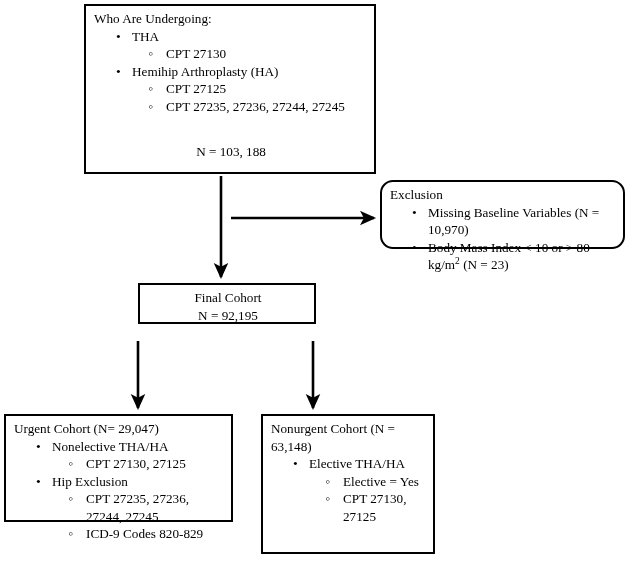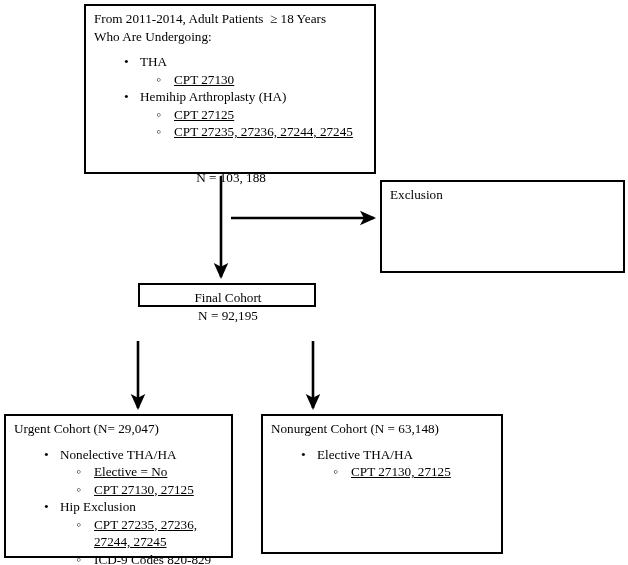--- a/index.html
+++ b/index.html
@@ -28,63 +28,62 @@
   .line {
     font-size: 13.2px;
     line-height: 17.5px;
     white-space: pre-wrap;
   }
   .centered {
     text-align: center;
   }
   ul.lvl1 {
     list-style: none;
-    margin: 8px;
+    margin: 0;
     padding: 0;
   }
   ul.lvl1 > li {
     position: relative;
     padding-left: 38px;
     font-size: 13.2px;
     line-height: 17.5px;
   }
   ul.lvl1 > li > .bul-text::before {
     content: "\2022";
     position: absolute;
     left: 22px;
     font-size: 13.5px;
     line-height: 17.5px;
   }
   ul.lvl2 {
     list-style: none;
     margin: 0;
     padding: 0;
-    text-decoration: underline;
   }
   ul.lvl2 > li {
     position: relative;
     padding-left: 34px;
     font-size: 13.2px;
     line-height: 17.5px;
   }
   ul.lvl2 > li > .bul-text::before {
     content: "\25E6";
     position: absolute;
     left: 16px;
     font-size: 13.5px;
     line-height: 17.5px;
   }
   .nb { white-space: pre-wrap; }
 
   
   #box-top      { left: 84px;  top: 4px;   width: 292px; height: 170px; }
-  #box-excl     { left: 380px; top: 180px; width: 245px; height: 93px; }
-  #box-final    { left: 138px; top: 283px; width: 178px; height: 24px; }
-  #box-urgent   { left: 4px;   top: 414px; width: 229px; height: 144px; }
-  #box-nonurg   { left: 261px; top: 414px; width: 242px; height: 140px; }
+  #box-excl     { left: 380px; top: 180px; width: 245px; height: 69px; border-radius: 13px; }
+  #box-final    { left: 138px; top: 283px; width: 178px; height: 41px; }
+  #box-urgent   { left: 4px;   top: 414px; width: 229px; height: 108px; }
+  #box-nonurg   { left: 261px; top: 414px; width: 174px; height: 140px; }
 
   #box-final .box-inner { padding-top: 4px; }
 
   
   #arrows {
     position: absolute;
     left: 0; top: 0;
     width: 628px;
     height: 565px;
     pointer-events: none;
@@ -107,21 +106,20 @@
 
     <line x1="231" y1="218" x2="374" y2="218" stroke="#000000" stroke-width="2.6" marker-end="url(#ah)"></line>
 
     <line x1="138" y1="341" x2="138" y2="408" stroke="#000000" stroke-width="2.6" marker-end="url(#ah)"></line>
 
     <line x1="313" y1="341" x2="313" y2="408" stroke="#000000" stroke-width="2.6" marker-end="url(#ah)"></line>
   </svg>
 
   <div class="box" id="box-top">
     <div class="box-inner">
-      <div class="line">From 2011-2014, Adult Patients  ≥ 18 Years</div>
       <div class="line">Who Are Undergoing:</div>
       <ul class="lvl1">
         <li>
           <span class="bul-text">THA</span>
           <ul class="lvl2">
             <li>
               <span class="bul-text">CPT 27130</span>
             </li>
           </ul>
         </li>
@@ -141,41 +139,46 @@
           </ul>
         </li>
       </ul>
       <div class="line centered" style="margin-top:28px;">N = 103, 188</div>
     </div>
   </div>
 
   <div class="box" id="box-excl">
     <div class="box-inner">
       <div class="line">Exclusion</div>
+      <ul class="lvl1">
+        <li>
+          <span class="bul-text">Missing Baseline Variables (N = 10,970)</span>
+        </li>
+        <li>
+          <span class="bul-text"><span class="nb">Body Mass Index &lt; 10 or &gt; 80 kg/m</span><span class="sup">2</span><span class="nb"> (N = 23)</span></span>
+        </li>
+      </ul>
     </div>
   </div>
 
   <div class="box" id="box-final">
     <div class="box-inner">
       <div class="line centered">Final Cohort</div>
       <div class="line centered">N = 92,195</div>
     </div>
   </div>
 
   <div class="box" id="box-urgent">
     <div class="box-inner">
       <div class="line">Urgent Cohort (N= 29,047)</div>
       <ul class="lvl1">
         <li>
           <span class="bul-text">Nonelective THA/HA</span>
           <ul class="lvl2">
             <li>
-              <span class="bul-text">Elective = No</span>
-            </li>
-            <li>
               <span class="bul-text">CPT 27130, 27125</span>
             </li>
           </ul>
         </li>
         <li>
           <span class="bul-text">Hip Exclusion</span>
           <ul class="lvl2">
             <li>
               <span class="bul-text">CPT 27235, 27236, 27244, 27245</span>
             </li>
@@ -189,20 +192,23 @@
   </div>
 
   <div class="box" id="box-nonurg">
     <div class="box-inner">
       <div class="line">Nonurgent Cohort (N = 63,148)</div>
       <ul class="lvl1">
         <li>
           <span class="bul-text">Elective THA/HA</span>
           <ul class="lvl2">
             <li>
+              <span class="bul-text">Elective = Yes</span>
+            </li>
+            <li>
               <span class="bul-text">CPT 27130, 27125</span>
             </li>
           </ul>
         </li>
       </ul>
     </div>
   </div>
 
 </div>
 

